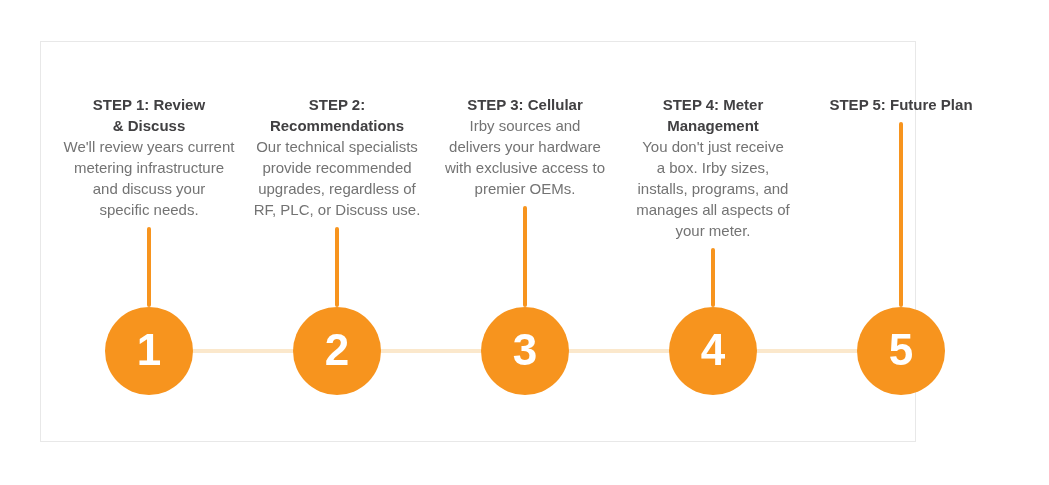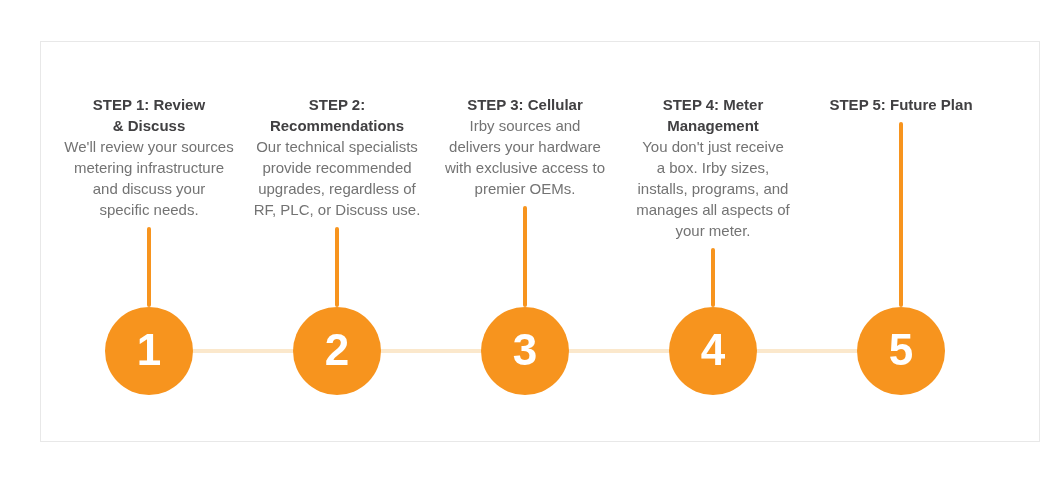--- a/index.html
+++ b/index.html
@@ -5,21 +5,21 @@
   * { margin: 0; padding: 0; box-sizing: border-box; }
   html, body {
     width: 1049px; height: 485px;
     background: #ffffff;
     font-family: "Liberation Sans", sans-serif;
     overflow: hidden;
   }
   .card {
     position: absolute;
     left: 40px; top: 41px;
-    width: 1000px; height: 401px;
+    width: 876px; height: 401px;
     background: #ffffff;
     border: 1px solid #e8e8e8;
   }
   .track {
     position: absolute;
     left: 108px; top: 307px;
     width: 752px; height: 4px;
     background: #fbe8cc;
     border-radius: 2px;
     z-index: 0;
@@ -76,21 +76,21 @@
 </head>
 <body>
 
 <div class="card">
   <div class="track"></div>
   <div class="steps">
 
     <div class="step">
       <div class="step-title">STEP 1: Review
 &amp; Discuss</div>
-      <div class="step-desc">We'll review your sources
+      <div class="step-desc">We'll review years current
 metering infrastructure
 and discuss your
 specific needs.</div>
       <div class="vline"></div>
       <div class="circle">
         <span>1</span>
       </div>
     </div>
 
     <div class="step">

